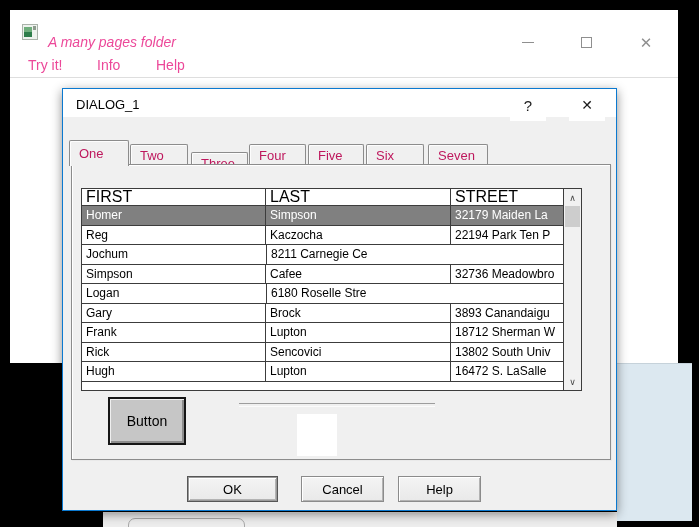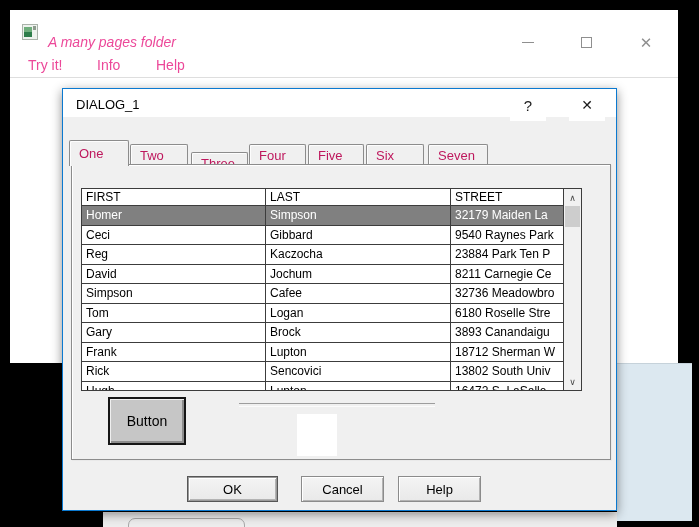--- a/index.html
+++ b/index.html
@@ -60,21 +60,21 @@
   .tbl{position:absolute;left:18px;top:99px;width:501px;height:203px;background:#fff;
        border:1px solid #3c3c3c;box-sizing:border-box;z-index:4;}
   .tbl-body{position:absolute;left:0;top:0;right:18px;bottom:0;overflow:hidden;}
   .thead{display:flex;height:16px;line-height:16px;border-bottom:1px solid #3c3c3c;background:#fff;}
   .trow{display:flex;height:18.5px;line-height:18.5px;border-bottom:1px solid #3c3c3c;background:#fff;}
   .trow.selected{background:#808080;color:#fff;}
   .tc{box-sizing:border-box;padding-left:4px;white-space:nowrap;overflow:hidden;font-size:12px;border-right:1px solid #3c3c3c;}
   .c1{width:184px;}
   .c2{width:185px;}
   .c3{flex:1;border-right:none;}
-  .thead .tc{font-size:12px;color:#000;}
+  .thead .tc{font-size:16px;color:#000;}
   
   .vsb{position:absolute;right:0;top:0;width:18px;height:100%;background:#f1f1f1;border-left:1px solid #3c3c3c;box-sizing:border-box;}
   .sb-btn{position:absolute;left:0;width:100%;height:17px;display:flex;align-items:center;justify-content:center;font-size:9px;color:#4a4a4a;}
   .sb-up{top:0;}
   .sb-down{bottom:0;}
   .sb-thumb{position:absolute;left:1px;top:17px;width:15px;height:21px;background:#cdcdcd;}
   
   .sep{position:absolute;left:176px;top:314px;width:196px;height:2px;border-top:1px solid #9d9d9d;border-bottom:1px solid #fbfbfb;z-index:4;}
   .big-btn{position:absolute;left:45px;top:308px;width:78px;height:48px;background:#c6c6c6;
        border:2px solid #161616;box-sizing:border-box;z-index:4;
@@ -152,41 +152,34 @@
           <div class="tc c1">FIRST</div>
           <div class="tc c2">LAST</div>
           <div class="tc c3">STREET</div>
         </div>
         <div class="trow selected">
           <div class="tc c1">Homer</div>
           <div class="tc c2">Simpson</div>
           <div class="tc c3">32179 Maiden La</div>
         </div>
         <div class="trow">
-          <div class="tc c1">Ceci</div>
-          <div class="tc c2">Gibbard</div>
-          <div class="tc c3">9540 Raynes Park</div>
-        </div>
-        <div class="trow">
           <div class="tc c1">Reg</div>
           <div class="tc c2">Kaczocha</div>
-          <div class="tc c3">23884 Park Ten P</div>
-        </div>
-        <div class="trow">
-          <div class="tc c1">David</div>
+          <div class="tc c3">22194 Park Ten P</div>
+        </div>
+        <div class="trow">
           <div class="tc c2">Jochum</div>
           <div class="tc c3">8211 Carnegie Ce</div>
         </div>
         <div class="trow">
           <div class="tc c1">Simpson</div>
           <div class="tc c2">Cafee</div>
           <div class="tc c3">32736 Meadowbro</div>
         </div>
         <div class="trow">
-          <div class="tc c1">Tom</div>
           <div class="tc c2">Logan</div>
           <div class="tc c3">6180 Roselle Stre</div>
         </div>
         <div class="trow">
           <div class="tc c1">Gary</div>
           <div class="tc c2">Brock</div>
           <div class="tc c3">3893 Canandaigu</div>
         </div>
         <div class="trow">
           <div class="tc c1">Frank</div>

